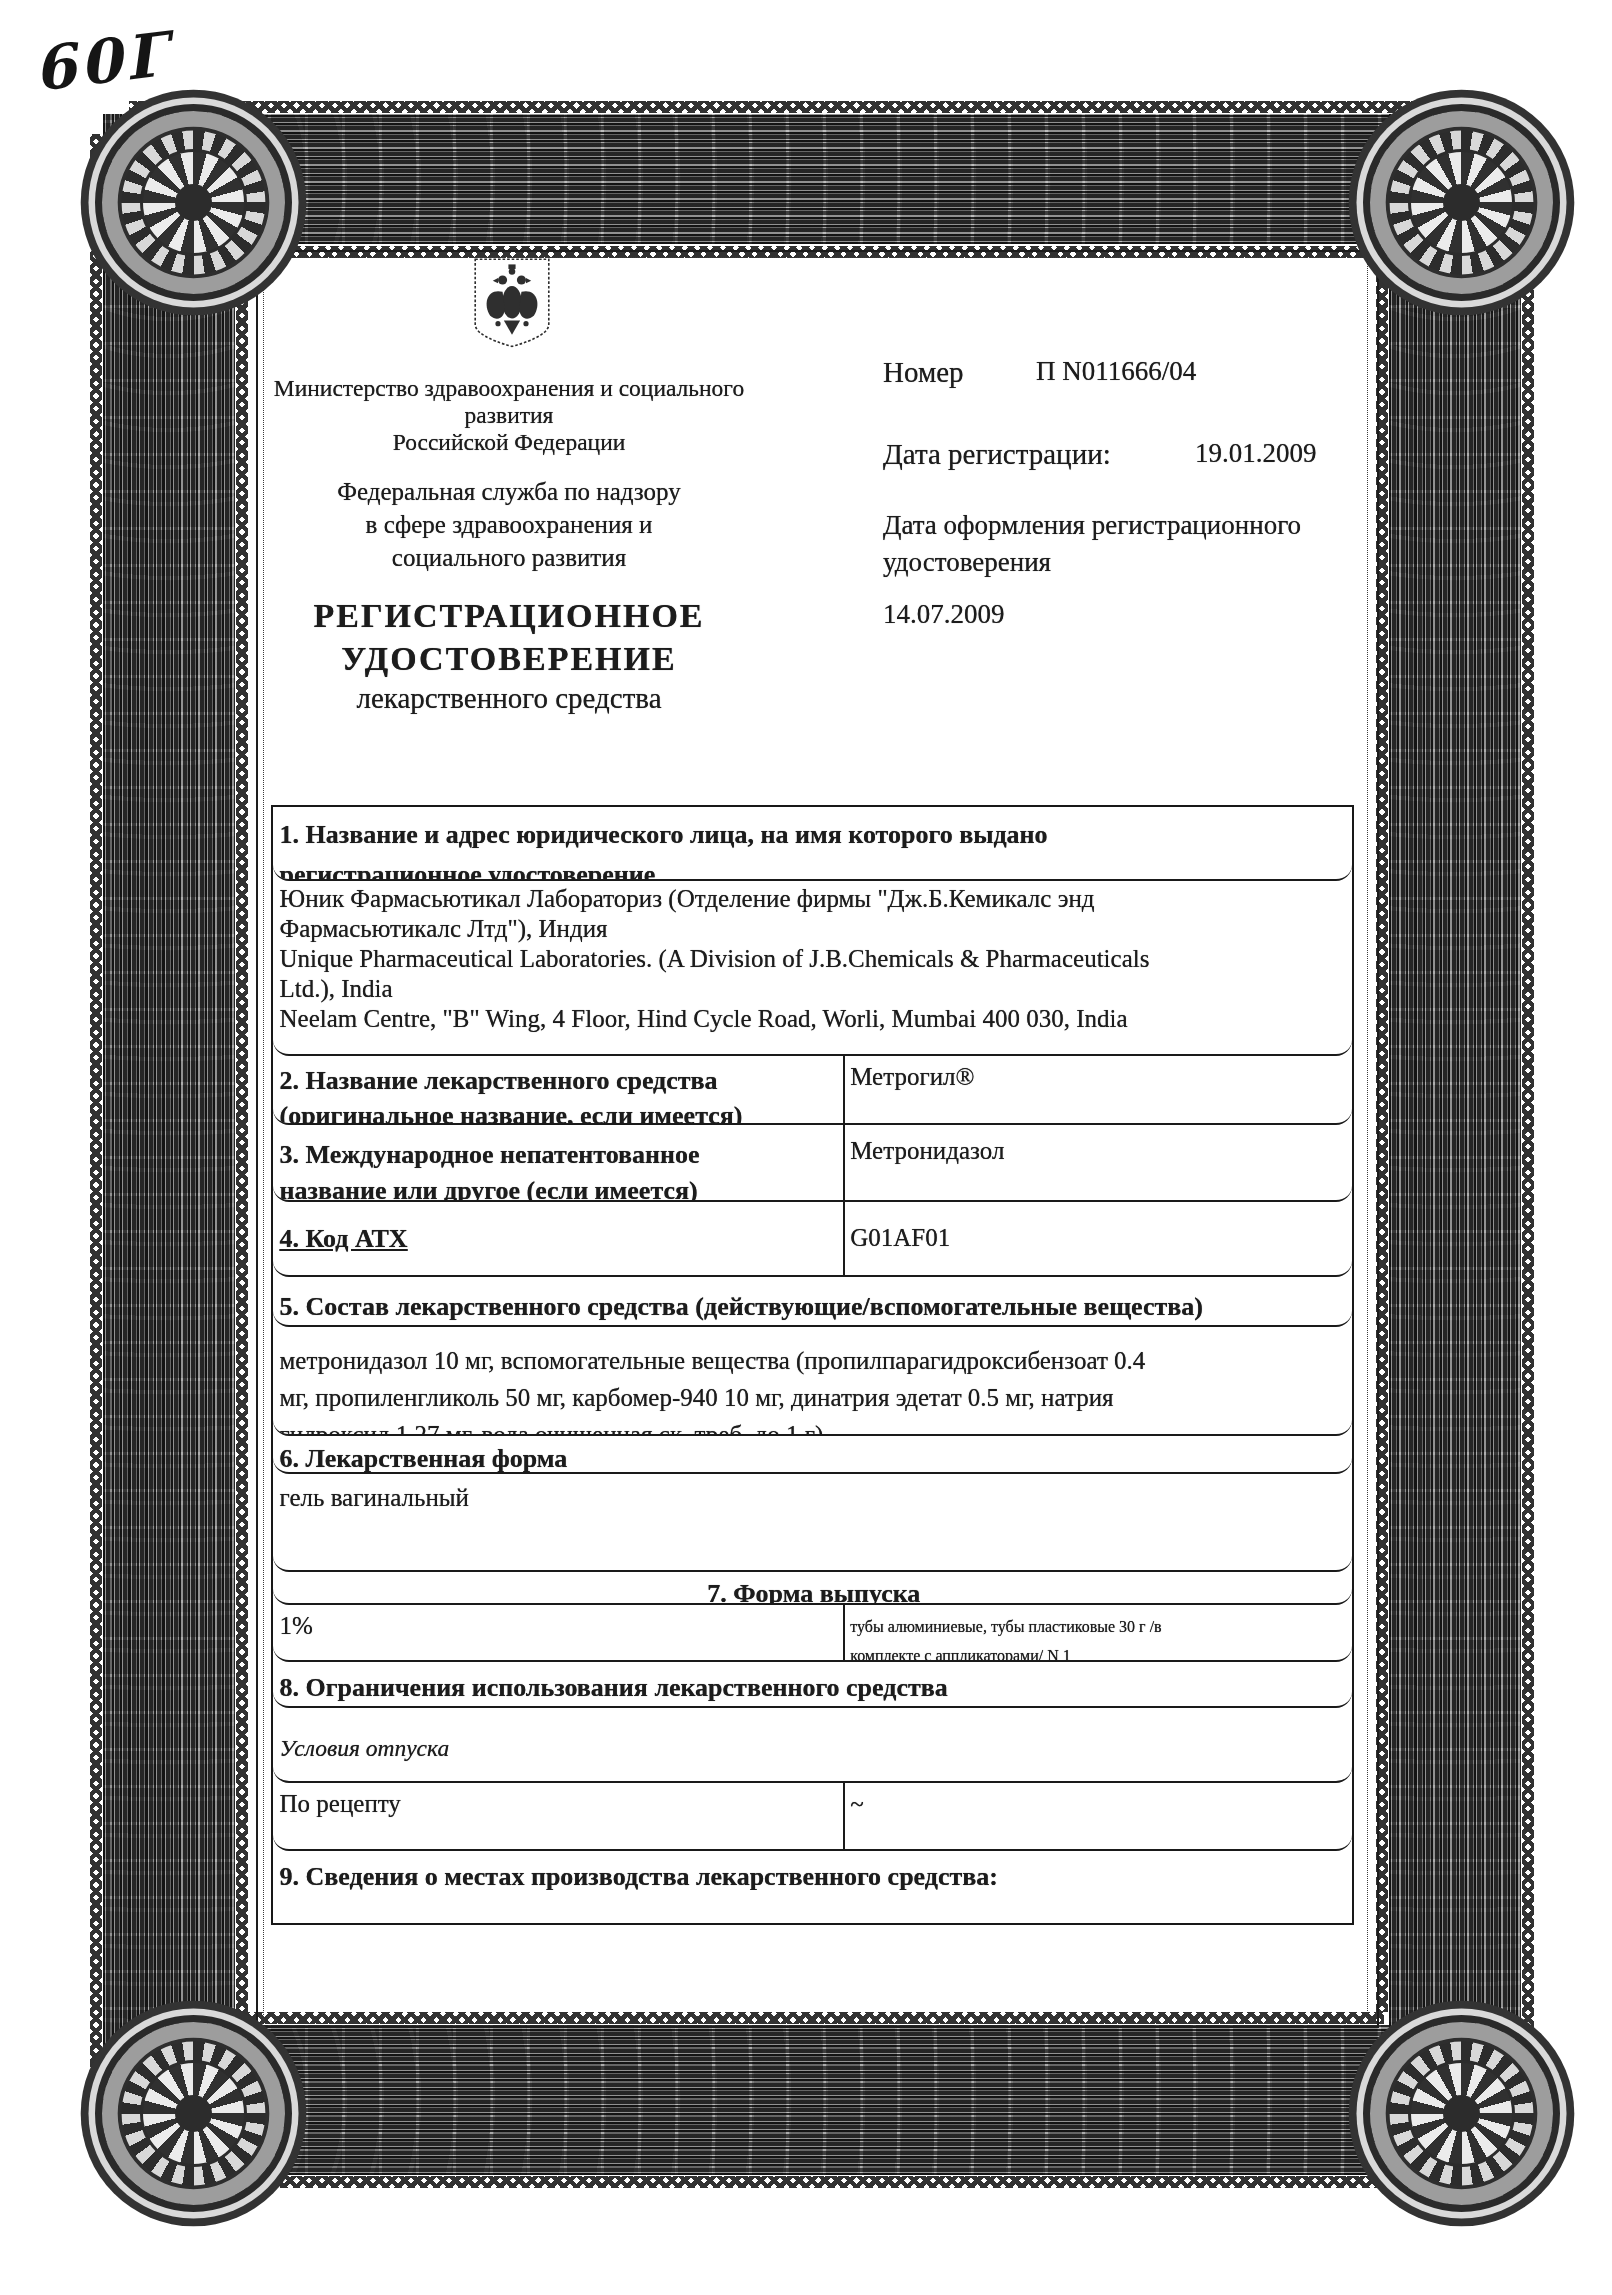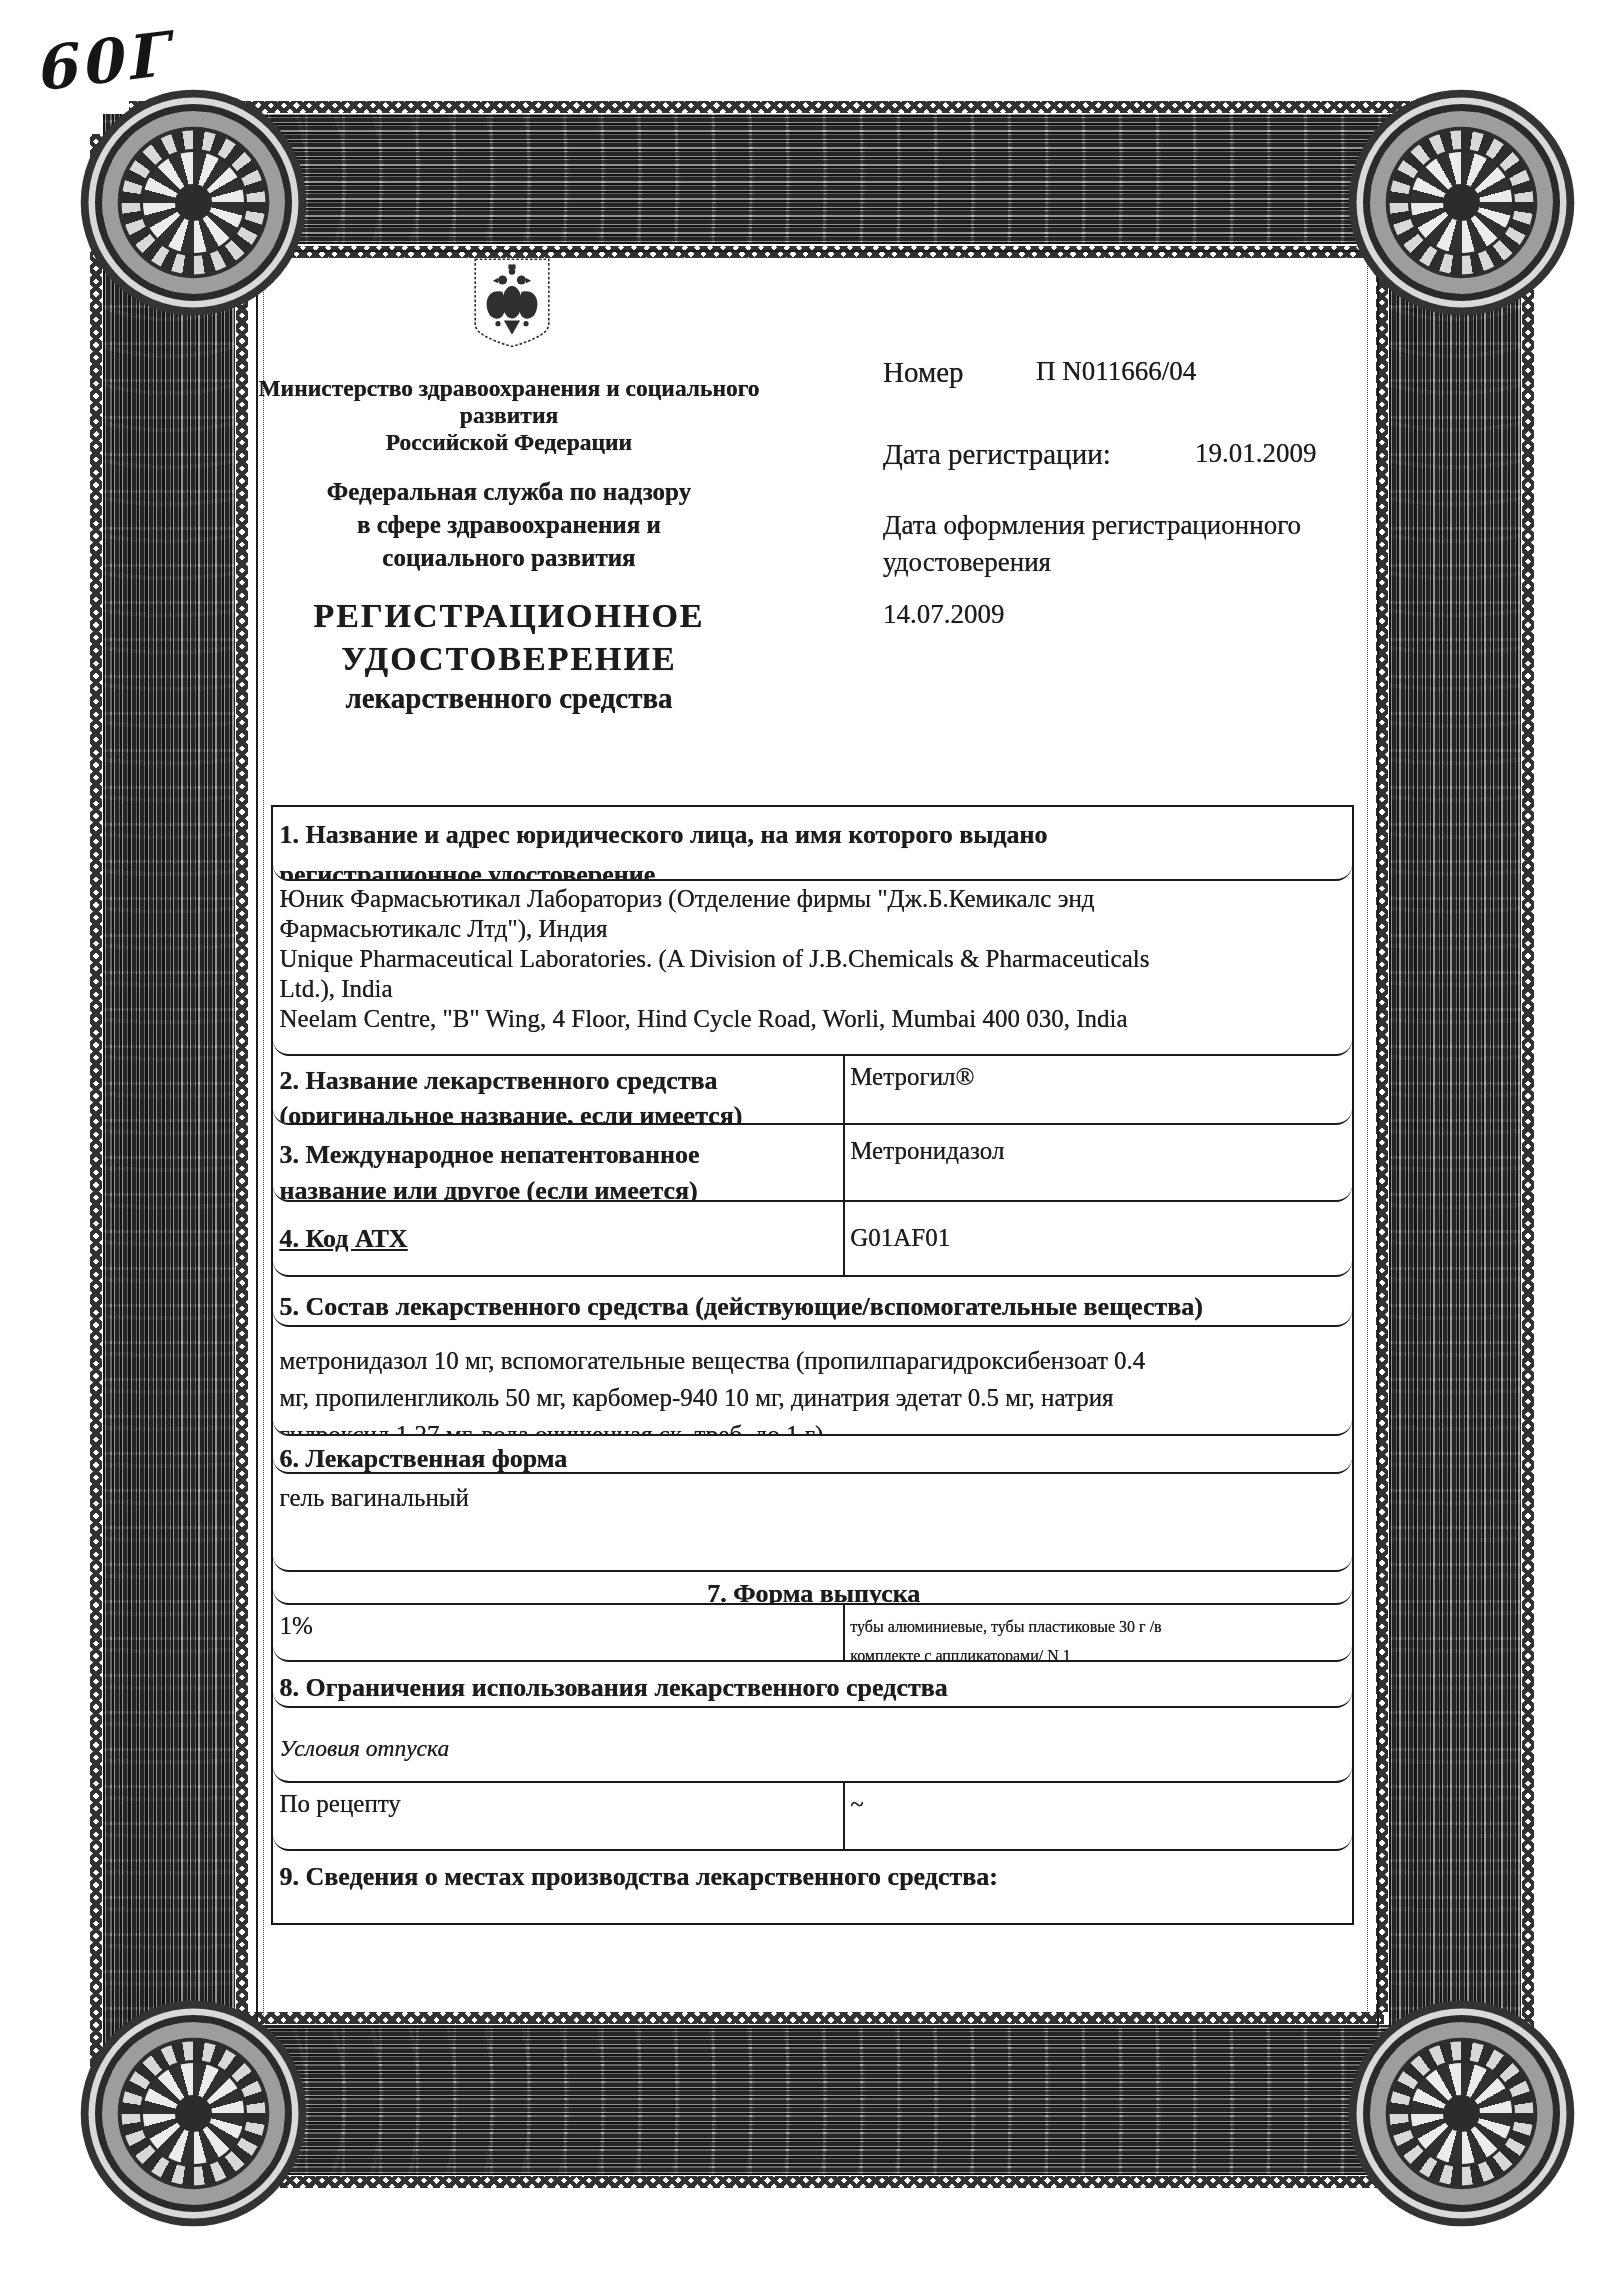--- a/index.html
+++ b/index.html
@@ -62,21 +62,21 @@
     border:3.9px solid #2c2c2c;}
   .rosette::before{content:"";position:absolute;inset:73px;border-radius:50%;
     background:#2c2c2c;z-index:2;}
   .ros-tl{left:-8.5px;top:-9.8px;}
   .ros-tr{left:1260px;top:-9.8px;}
   .ros-bl{left:-8.5px;top:1901px;}
   .ros-br{left:1260px;top:1901px;}
 
   
   .emblem{position:absolute;left:470px;top:255px;width:84px;height:95px;}
-  .hblock{position:absolute;left:232px;width:554px;text-align:center;font-weight:bold;}
+  .hblock{position:absolute;left:232px;width:554px;text-align:center;}
   .ministry{top:375px;font-size:23.5px;line-height:27px;}
   .service{top:475px;font-size:25px;line-height:33px;}
   .doct1{top:597px;font-size:34px;font-weight:600;letter-spacing:2px;}
   .doct2{top:640px;font-size:34px;font-weight:600;letter-spacing:2px;}
   .docsub{top:682px;font-size:29px;}
 
   .meta{position:absolute;font-size:29px;white-space:nowrap;}
   .m-num-l{left:883px;top:356px;}
   .m-num-v{left:1036px;top:356px;font-size:27px;}
   .m-reg-l{left:883px;top:438px;}

